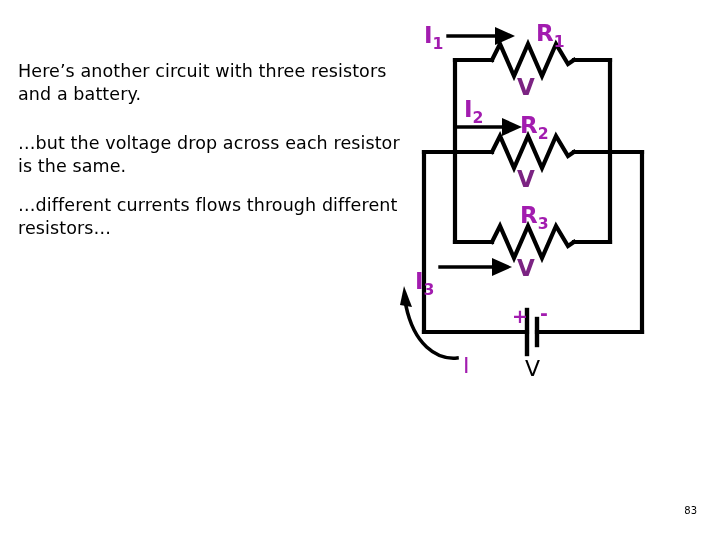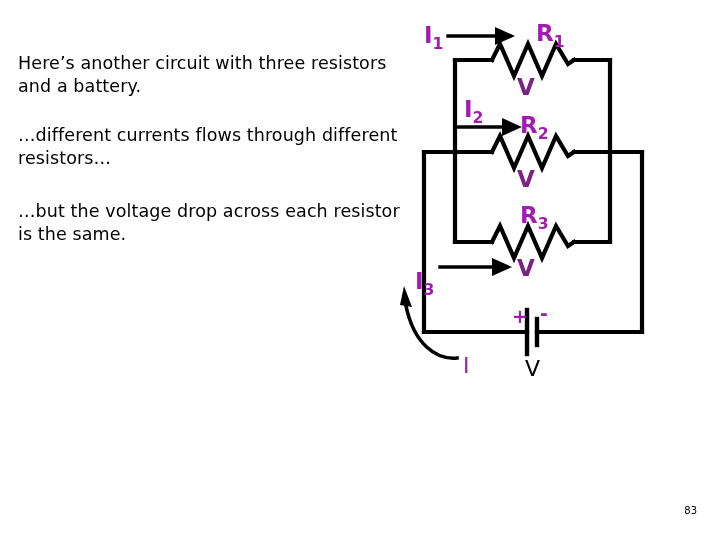--- a/index.html
+++ b/index.html
@@ -24,21 +24,21 @@
   .text-col {
     position: absolute;
     left: 18px;
     top: 44px;
     width: 382px;
   }
   .para {
     color: #000000;
     font-size: 17.5px;
     line-height: 1.32;
-    margin: 8px 0 26px 0;
+    margin: 16px 0 26px 0;
     letter-spacing: 0.1px;
   }
   .para.p2 { margin-bottom: 30px; }
   .para.p3 { margin-bottom: 30px; }
   .para.p4 { margin-bottom: 0; }
 
   
   .circuit {
     position: absolute;
     left: 400px;
@@ -91,22 +91,22 @@
     color: #000000;
   }
 </style>
 </head>
 <body>
 
 <div class="slide">
 
   <div class="text-col">
     <p class="para p1">Here’s another circuit with three resistors and a battery.</p>
+    <p class="para p4">…but the voltage drop across each resistor is the same.</p>
     <p class="para p3">…different currents flows through different resistors…</p>
-    <p class="para p4">…but the voltage drop across each resistor is the same.</p>
   </div>
 
   <div class="circuit">
 
     <svg width="320" height="380" viewBox="0 0 320 380" xmlns="http://www.w3.org/2000/svg">
       <g stroke="#000000" stroke-width="4.2" fill="none" stroke-linecap="square" stroke-linejoin="miter">
 
         <path d="M 55 46 L 92 46"></path>
 
         <path d="M 92 46 L 100 30 L 114 62 L 128 30 L 142 62 L 156 30 L 168 50 L 174 46"></path>

